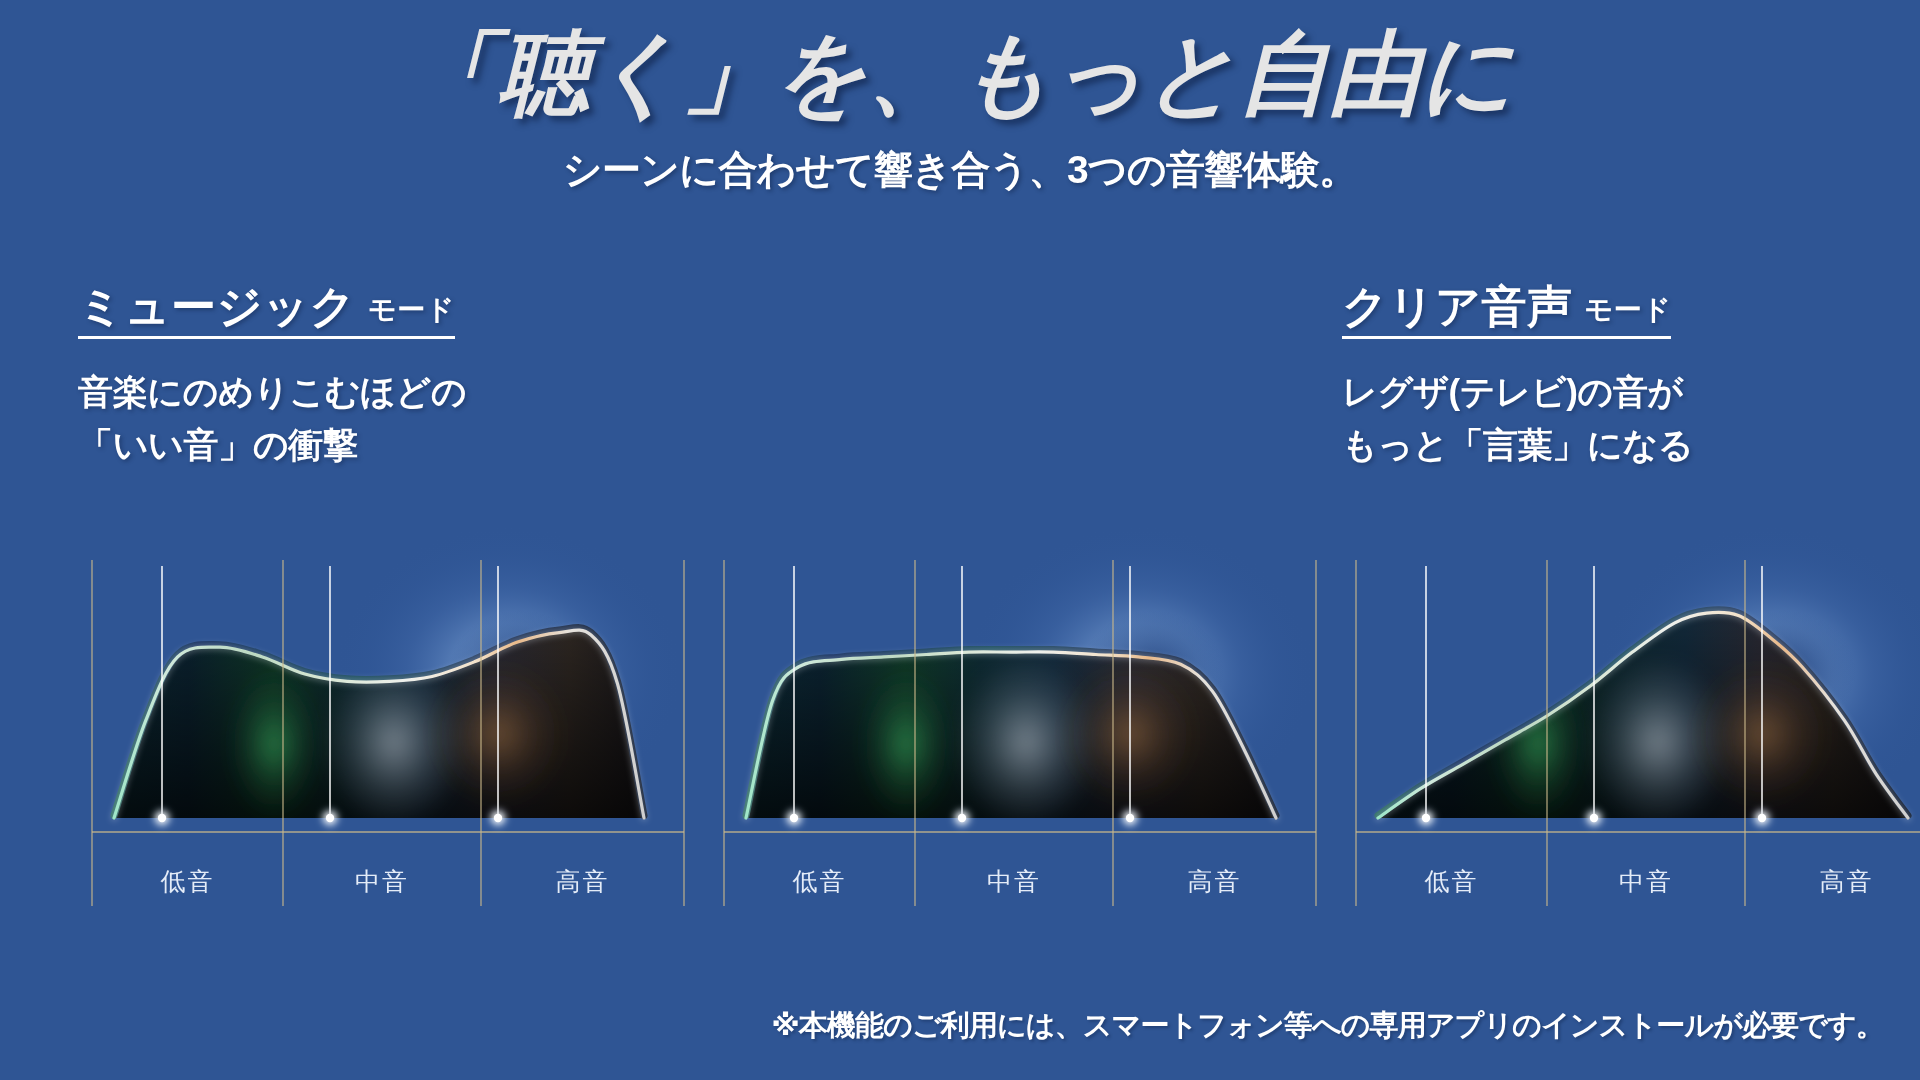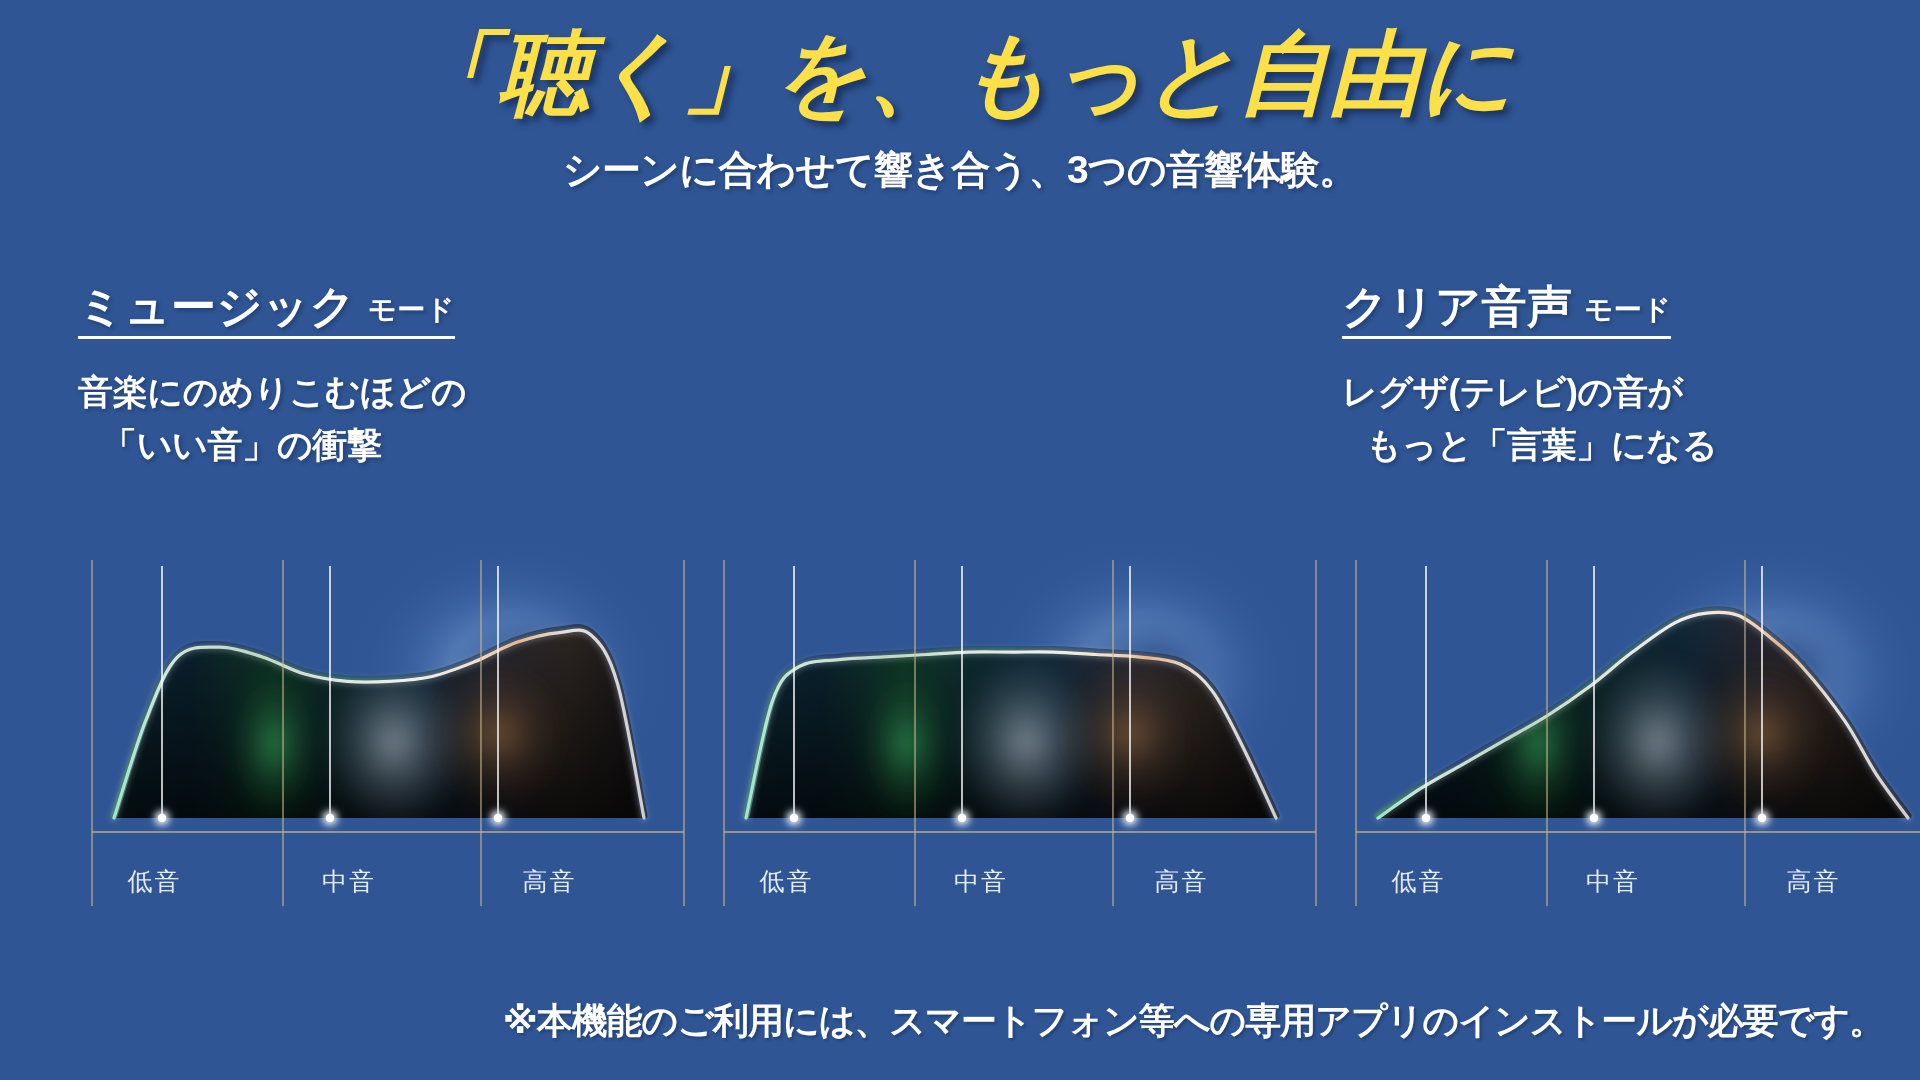--- a/index.html
+++ b/index.html
@@ -26,21 +26,21 @@
     text-align: center;
   }
   #headline {
     margin: 0;
     padding-top: 24px;
     font-size: 92px;
     line-height: 1.08;
     font-weight: 700;
     font-style: italic;
     letter-spacing: -0.01em;
-    color: #fde047;
+    color: #e5e5e5;
     text-shadow: 5px 5px 6px rgba(10, 26, 60, 0.55);
   }
   #subheadline {
     margin: 12px;
     padding-top: 14px;
     font-size: 39px;
     line-height: 1.1;
     font-weight: 700;
     letter-spacing: -0.02em;
     color: #ffffff;
@@ -89,21 +89,21 @@
 
   .mode-desc {
     margin: 0;
     padding-top: 26px;
     font-size: 35px;
     line-height: 1.52;
     font-weight: 700;
     letter-spacing: -0.01em;
     text-shadow: 2px 2px 4px rgba(10, 26, 60, 0.40);
   }
-  .mode-desc .l2 { display: block; margin-left: 24px; }
+  .mode-desc .l2 { display: block; }
 
   
   #graphs {
     position: absolute;
     top: 556px;
     left: 0;
     width: 1920px;
     height: 352px;
     display: flex;
     padding-left: 78px;
@@ -125,30 +125,30 @@
     display: block;
     overflow: visible;
   }
   .band-label {
     position: absolute;
     bottom: 10px;
     font-size: 25px;
     font-weight: 400;
     letter-spacing: 0.08em;
     color: #e4ecf8;
-    text-align: left;
+    text-align: center;
     white-space: nowrap;
   }
 
   
   #footnote {
     position: absolute;
     right: 36px;
     bottom: 34px;
-    font-size: 36px;
+    font-size: 29px;
     font-weight: 700;
     letter-spacing: -0.03em;
     color: #ffffff;
     text-shadow: 2px 2px 3px rgba(10, 26, 60, 0.35);
     white-space: nowrap;
   }
 </style>
 </head>
 <body>
 

